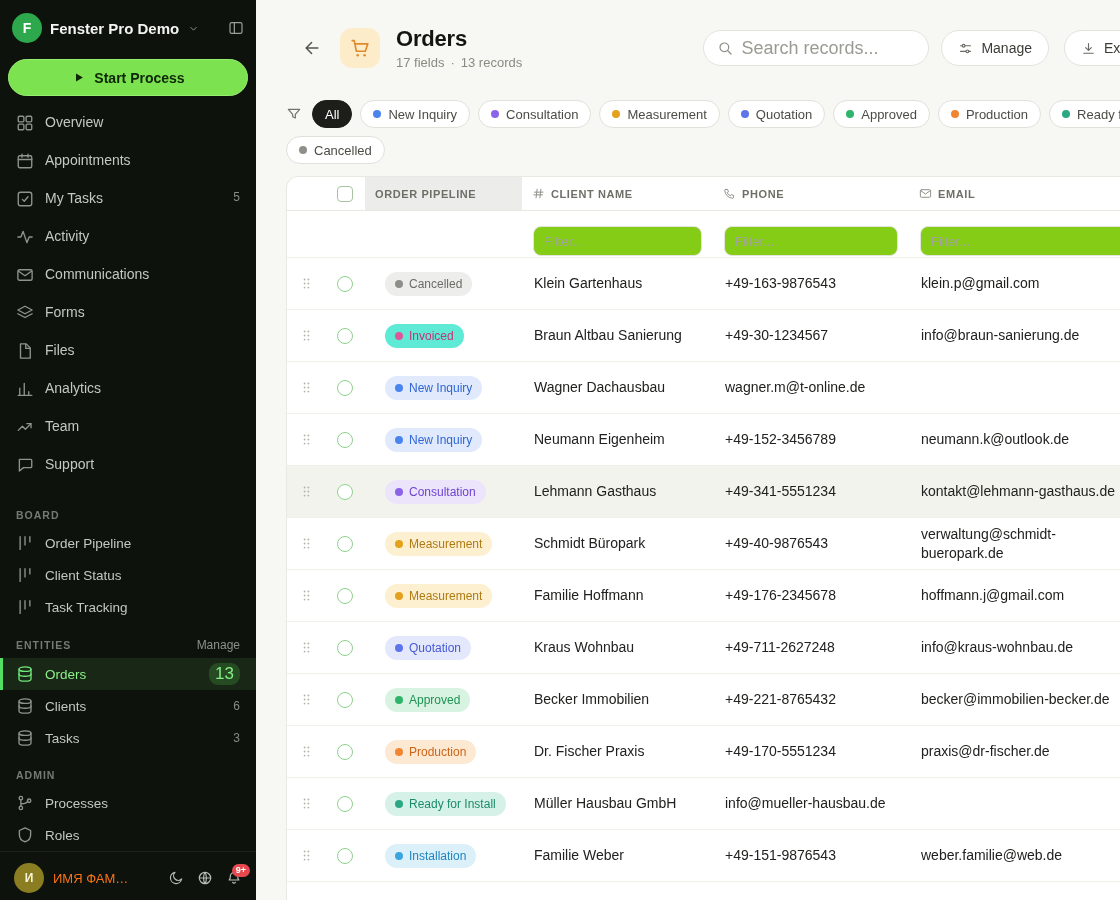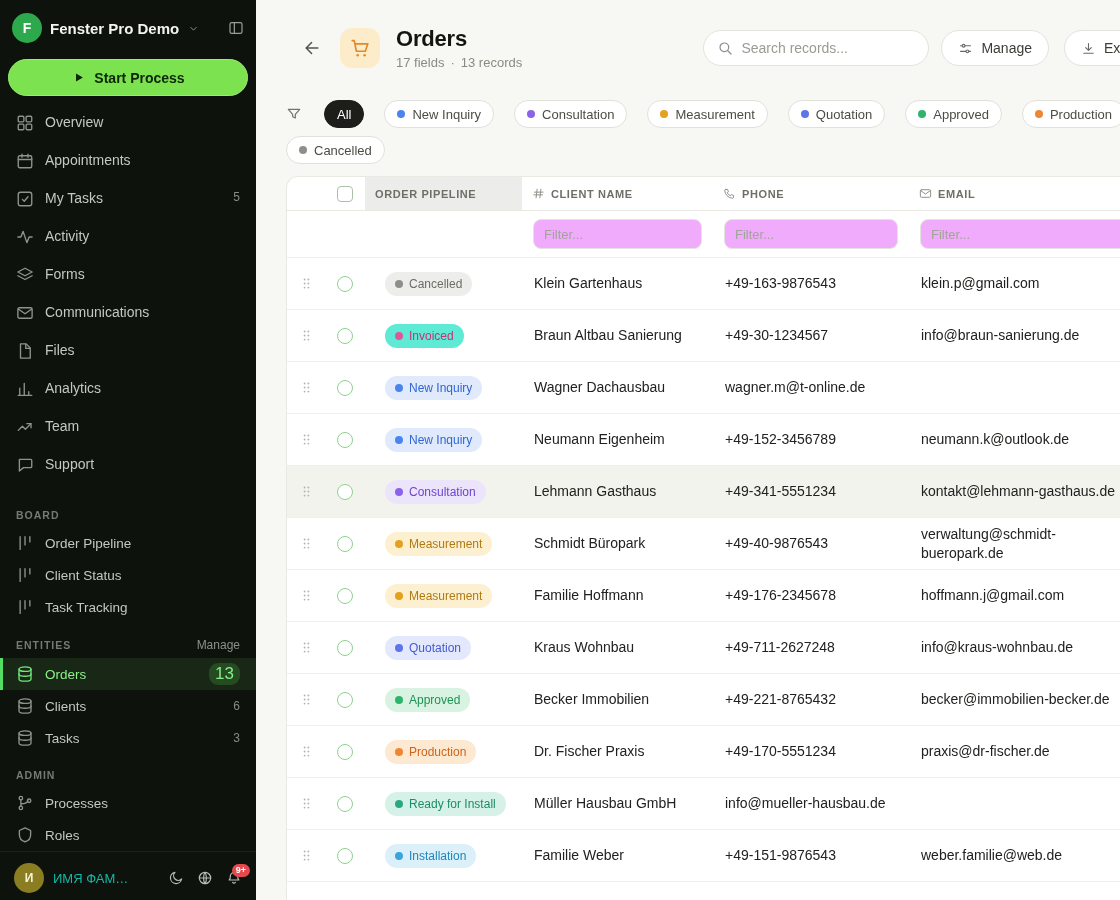--- a/index.html
+++ b/index.html
@@ -32,60 +32,60 @@
   .sec-item{height:32px;display:flex;align-items:center;gap:11px;padding:0 16px;font-size:13.5px;color:#c3c8c1;cursor:pointer;}
   .nav-item .icon,.sec-item .icon{color:#8e948c;}
   .nav-badge,.sec-badge{margin-left:auto;font-size:12px;color:#868c85;}
   .sec-title{display:flex;align-items:center;justify-content:space-between;padding:15px 16px 6px;font-size:10.5px;font-weight:700;letter-spacing:1px;color:#757b74;text-transform:uppercase;}
   .sec-action{font-size:12px;font-weight:400;letter-spacing:0;color:#8b918a;cursor:pointer;text-transform:none;}
   .sec-item.active{background:#182716;border-left:3px solid #52df63;padding-left:13px;color:#8df08b;}
   .sec-item.active .icon{color:#6fe77a;}
   .sec-badge-active{background:#264a22;color:#84ee84;border-radius:9px;padding:1px 6px;font-size:17px;}
   .user-bar{margin-top:auto;display:flex;align-items:center;gap:9px;padding:11px 14px;border-top:1px solid #1b221a;flex:none;}
   .user-avatar{width:30px;height:30px;border-radius:50%;background:#8a7d22;color:#f7f3d8;font-size:12px;font-weight:700;display:flex;align-items:center;justify-content:center;flex:none;cursor:pointer;}
-  .user-name{font-size:13px;color:#14b8a6;max-width:84px;overflow:hidden;text-overflow:ellipsis;white-space:nowrap;}
+  .user-name{font-size:13px;color:#f97316;max-width:84px;overflow:hidden;text-overflow:ellipsis;white-space:nowrap;}
   .user-icons{margin-left:auto;display:flex;align-items:center;gap:13px;color:#b6bcb4;}
   .user-icons span[data-name$="-icon"]{cursor:pointer;}
   .bell-wrap{position:relative;display:inline-flex;}
   .bell-badge{position:absolute;top:-6px;right:-8px;background:#e5484d;color:#fff;font-size:9px;font-weight:700;border-radius:8px;padding:2px 4px;line-height:1;}
 
   
   .main{flex:1;min-width:0;display:flex;flex-direction:column;overflow:hidden;position:relative;background:#f7f7f4;}
   .topbar{height:96px;flex:none;display:flex;align-items:center;padding:0 71px 0 40px;position:relative;}
   .back-btn{width:32px;height:32px;border:none;background:transparent;color:#55554f;cursor:pointer;display:flex;align-items:center;justify-content:center;flex:none;}
   .entity-icon-box{width:40px;height:40px;border-radius:12px;background:#fcecca;color:#e0892b;display:flex;align-items:center;justify-content:center;margin:0 16px 0 12px;flex:none;}
   .title-block{display:flex;flex-direction:column;gap:3px;}
   .page-title{font-size:22px;font-weight:700;color:#15150f;letter-spacing:-0.2px;}
   .subtitle{display:flex;align-items:center;gap:6px;font-size:13px;color:#8b8b82;}
   .search-pill{margin-left:auto;width:226px;height:36px;border-radius:18px;border:1px solid #e3e3dd;background:#fff;display:flex;align-items:center;gap:8px;padding:0 13px;color:#8d8d86;flex:none;}
-  .search-pill input{border:none;outline:none;flex:1;font-size:14px;font-family:inherit;color:#404040;background:transparent;min-width:0;}
+  .search-pill input{border:none;outline:none;flex:1;font-size:18px;font-family:inherit;color:#404040;background:transparent;min-width:0;}
   .search-pill input::placeholder{color:#9b9b93;}
   .btn-pill{height:36px;border-radius:18px;border:1px solid #e3e3dd;background:#fff;display:flex;align-items:center;gap:8px;padding:0 16px;font-size:14px;color:#3c3c37;font-family:inherit;cursor:pointer;flex:none;margin-left:12px;white-space:nowrap;}
   .btn-pill span[data-name$="-icon"]{color:#6a6a64;}
   .export-btn{position:absolute;left:808px;top:50%;transform:translateY(-50%);margin-left:0;}
 
   
   .chips-area{display:flex;flex-direction:column;gap:8px;padding:4px 0 12px 30px;flex:none;}
-  .chip-row{display:flex;align-items:center;gap:20px;white-space:nowrap;}
+  .chip-row{display:flex;align-items:center;gap:8px;white-space:nowrap;}
   .funnel-wrap{color:#73736d;margin-right:2px;}
   .chip{height:28px;border-radius:14px;border:1px solid #e1e1db;background:#fff;display:inline-flex;align-items:center;gap:7px;padding:0 12px;font-size:13px;color:#4c4c46;font-family:inherit;cursor:pointer;flex:none;}
   .chip-active{background:#1d1d1a;border-color:#1d1d1a;color:#fff;}
   .dot{width:8px;height:8px;border-radius:50%;display:inline-block;flex:none;}
 
   
   .table{margin-left:30px;width:862px;background:#fff;border:1px solid #e9e9e3;border-bottom:none;border-radius:12px 0 0 0;flex:none;overflow:hidden;}
   .trow{display:grid;grid-template-columns:38px 40px 157px 191px 196px 240px;align-items:center;border-bottom:1px solid #f0f0ea;}
   .thead{height:34px;border-bottom:1px solid #e9e9e3;}
   .thead .cell{height:100%;display:flex;align-items:center;}
   .col-hdr{gap:6px;padding:0 10px;font-size:11px;font-weight:700;letter-spacing:.6px;color:#6f6f68;text-transform:uppercase;cursor:pointer;white-space:nowrap;}
   .col-hdr .icon-xs{color:#8f8f88;}
   .col-selected{background:#ececе8;background:#ececea;}
   .tfilter{height:47px;}
   .tfilter .cell{display:flex;align-items:center;}
-  .col-filter{width:calc(100% - 22px);margin:8px 11px;height:30px;border:1px solid #e4e4de;border-radius:8px;padding:0 10px;font-size:13px;font-family:inherit;color:#3b3b36;outline:none;background:#f0abfc;}
+  .col-filter{width:calc(100% - 22px);margin:15px 11px;height:30px;border:1px solid #e4e4de;border-radius:8px;padding:0 10px;font-size:13px;font-family:inherit;color:#3b3b36;outline:none;background:#84cc16;}
   .col-filter::placeholder{color:#a3a39b;}
   .tbody .trow{min-height:52px;}
   .trow.hl{background:#f3f3ee;}
   .cell{min-width:0;}
   .c-center{display:flex;justify-content:center;align-items:center;}
   .hdr-check{width:16px;height:16px;border-radius:4px;border:1.5px solid #a9c2a4;display:inline-block;background:#fff;cursor:pointer;}
   .row-check{width:16px;height:16px;border-radius:50%;border:1.5px solid #8fd18f;display:inline-block;background:#fff;cursor:pointer;}
   .drag-cell{cursor:grab;}
   .badge{display:inline-flex;align-items:center;gap:6px;height:24px;padding:0 10px;border-radius:12px;font-size:12px;font-weight:500;white-space:nowrap;}
   .c-badge{padding:0 12px 0 20px;}
@@ -154,37 +154,37 @@
           <span class="nav-badge" data-name="sidebar-item-badge">5</span>
         </div>
         <div class="nav-item" data-name="sidebar-item-activity">
           <span class="icon" data-name="activity-icon">
             <svg viewBox="0 0 24 24" fill="none" stroke="currentColor" stroke-width="1.8" stroke-linecap="round" stroke-linejoin="round">
               <path d="M2.5 12h4l3-7.5 5 15 3-7.5h4"></path>
             </svg>
           </span>
           <span data-name="sidebar-item-label">Activity</span>
         </div>
+        <div class="nav-item" data-name="sidebar-item-communications">
+          <span class="icon" data-name="mail-icon">
+            <svg viewBox="0 0 24 24" fill="none" stroke="currentColor" stroke-width="1.8" stroke-linecap="round" stroke-linejoin="round">
+              <rect x="2.5" y="5" width="19" height="14" rx="2"></rect>
+              <path d="M3.5 7l8.5 6 8.5-6"></path>
+            </svg>
+          </span>
+          <span data-name="sidebar-item-label">Communications</span>
+        </div>
         <div class="nav-item" data-name="sidebar-item-forms">
           <span class="icon" data-name="layers-icon">
             <svg viewBox="0 0 24 24" fill="none" stroke="currentColor" stroke-width="1.8" stroke-linecap="round" stroke-linejoin="round">
               <path d="M12 3L2.5 8 12 13l9.5-5L12 3z"></path>
               <path d="M2.5 13l9.5 5 9.5-5"></path>
             </svg>
           </span>
           <span data-name="sidebar-item-label">Forms</span>
-        </div>
-        <div class="nav-item" data-name="sidebar-item-communications">
-          <span class="icon" data-name="mail-icon">
-            <svg viewBox="0 0 24 24" fill="none" stroke="currentColor" stroke-width="1.8" stroke-linecap="round" stroke-linejoin="round">
-              <rect x="2.5" y="5" width="19" height="14" rx="2"></rect>
-              <path d="M3.5 7l8.5 6 8.5-6"></path>
-            </svg>
-          </span>
-          <span data-name="sidebar-item-label">Communications</span>
         </div>
         <div class="nav-item" data-name="sidebar-item-files">
           <span class="icon" data-name="file-icon">
             <svg viewBox="0 0 24 24" fill="none" stroke="currentColor" stroke-width="1.8" stroke-linecap="round" stroke-linejoin="round">
               <path d="M6 2.5h7.5L19 8v13.5H6z"></path>
               <path d="M13 3v5.5h5.5"></path>
             </svg>
           </span>
           <span data-name="sidebar-item-label">Files</span>
         </div>

